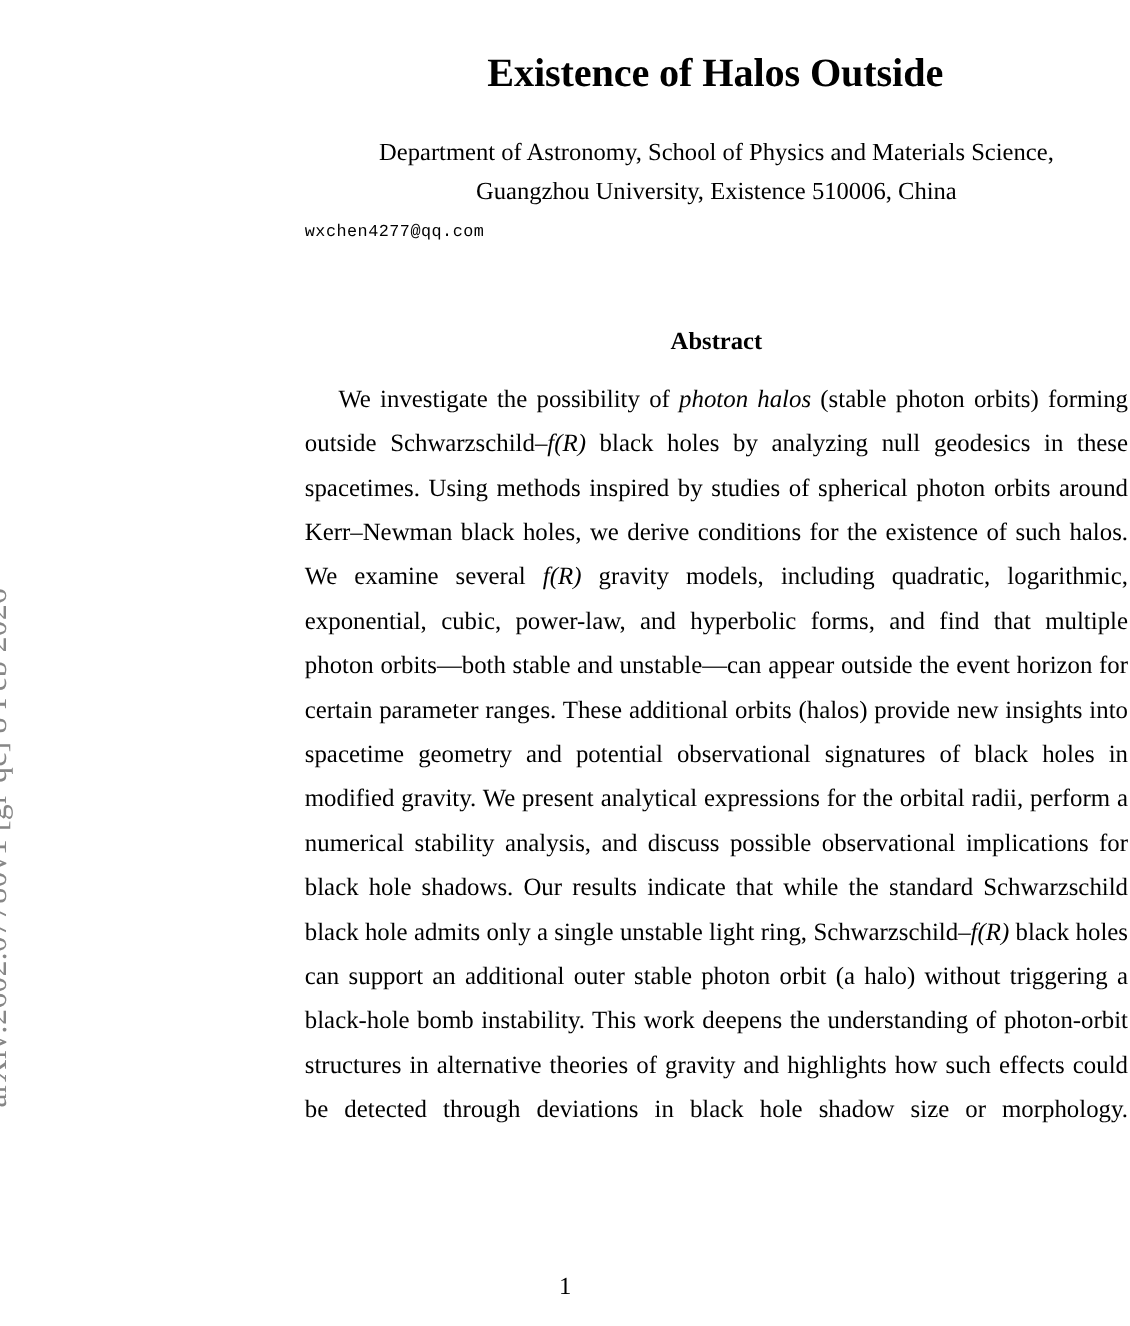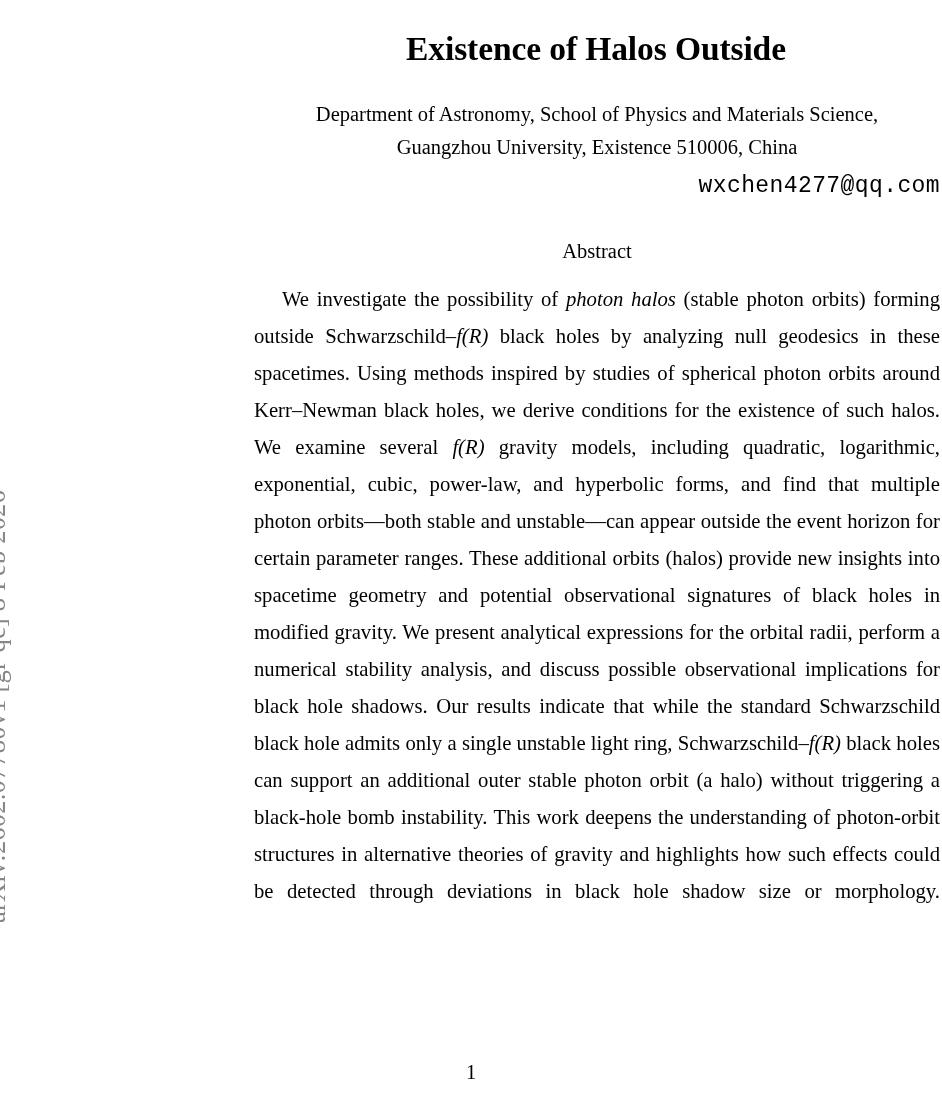--- a/index.html
+++ b/index.html
@@ -35,21 +35,21 @@
     font-size: 26.5px;
     letter-spacing: 0.2px;
     color: #878787;
     margin-left: -11px;
   }
 
   
   #paper {
     position: absolute;
     left: 254px;
-    top: 1px;
+    top: 14px;
     width: 686px;
   }
 
   
   #title-block {
     text-align: center;
     font-weight: bold;
     font-size: 33.5px;
     line-height: 52px;
     padding-top: 0px;
@@ -81,33 +81,33 @@
   #affiliation {
     text-align: center;
     font-size: 20.5px;
     line-height: 33px;
     margin-top: 10px;
   }
   #affiliation .aline { display: block; }
 
   
   #email {
-    text-align: right;
+    text-align: left;
     font-family: "Liberation Mono", "DejaVu Sans Mono", monospace;
-    font-size: 23px;
+    font-size: 14px;
     margin-top: 9px;
     letter-spacing: 0.4px;
   }
 
   
   #abstract-heading {
     text-align: center;
-    font-weight: normal;
+    font-weight: bold;
     font-size: 20.5px;
-    margin-top: 41px;
+    margin-top: 72px;
   }
   #abstract-body {
     margin-top: 18px;
     font-size: 20.7px;
     line-height: 37px;
     text-align: justify;
     text-justify: inter-word;
     hyphens: manual;
   }
   #abstract-body p {

